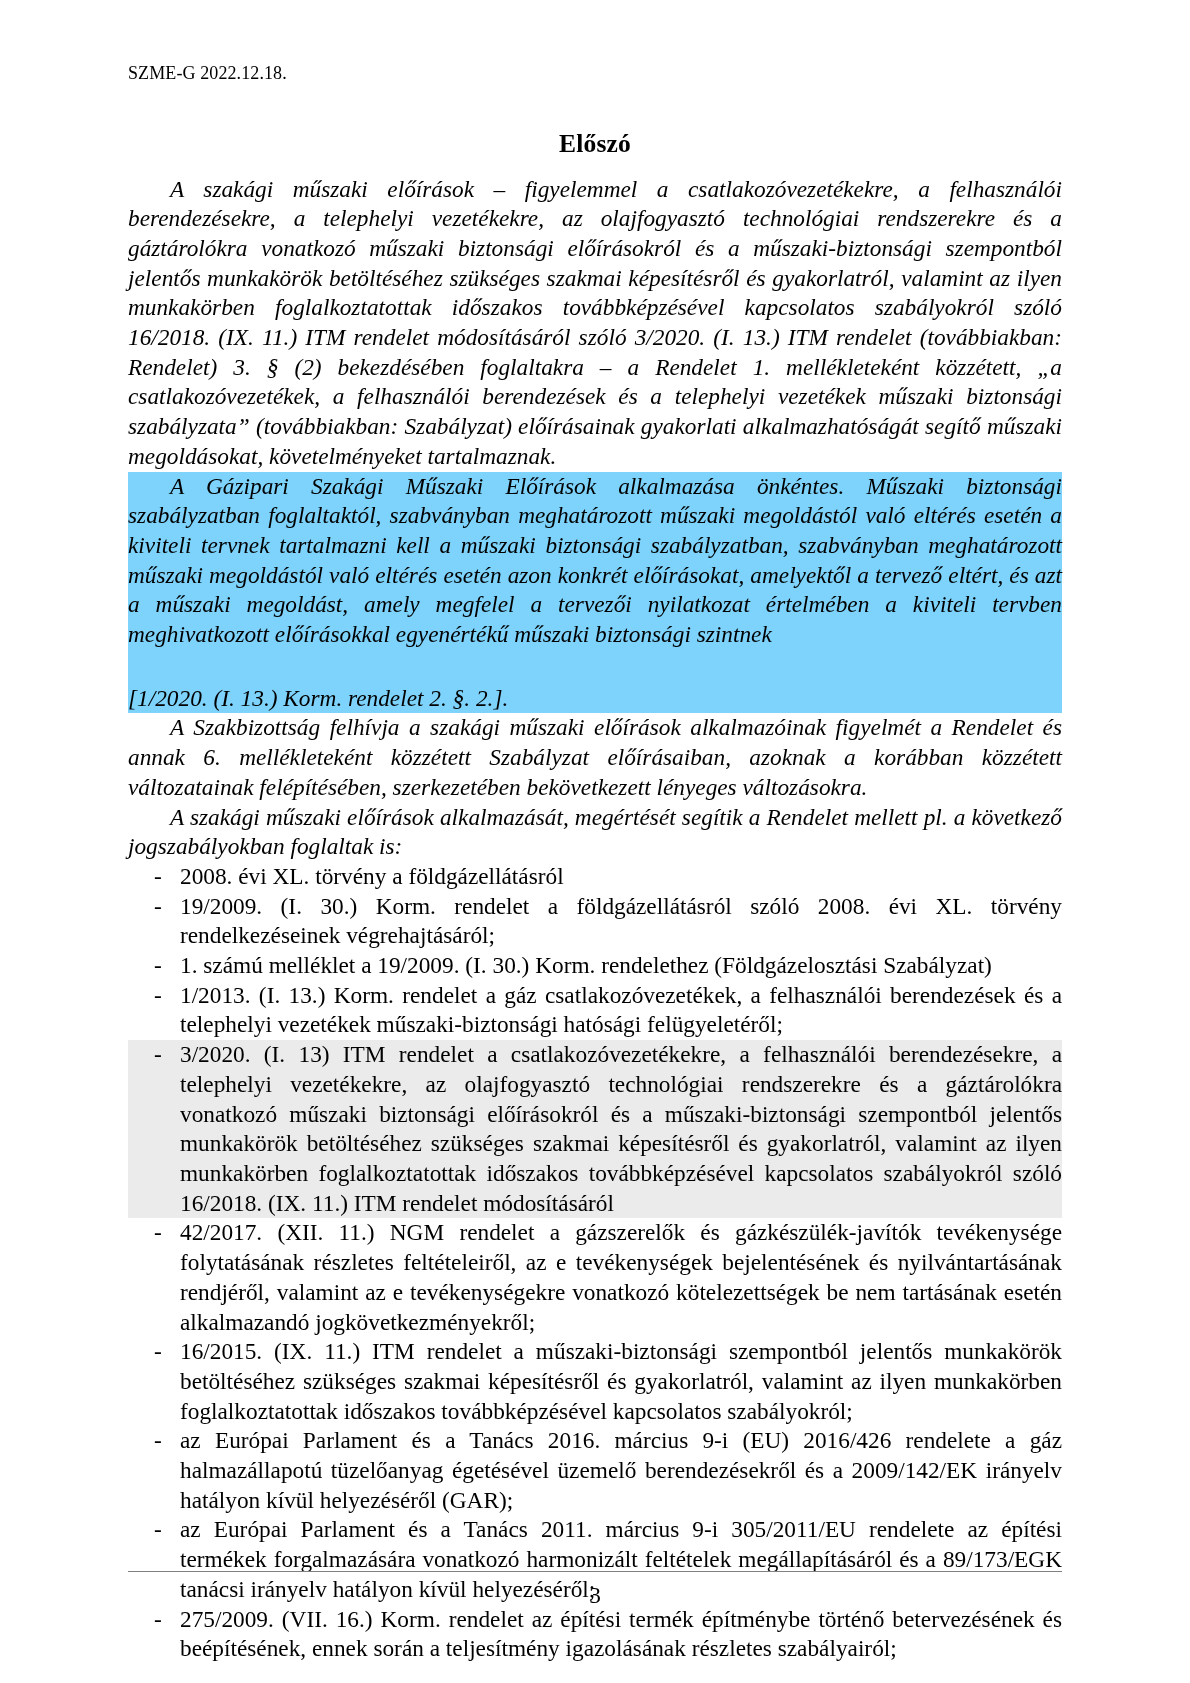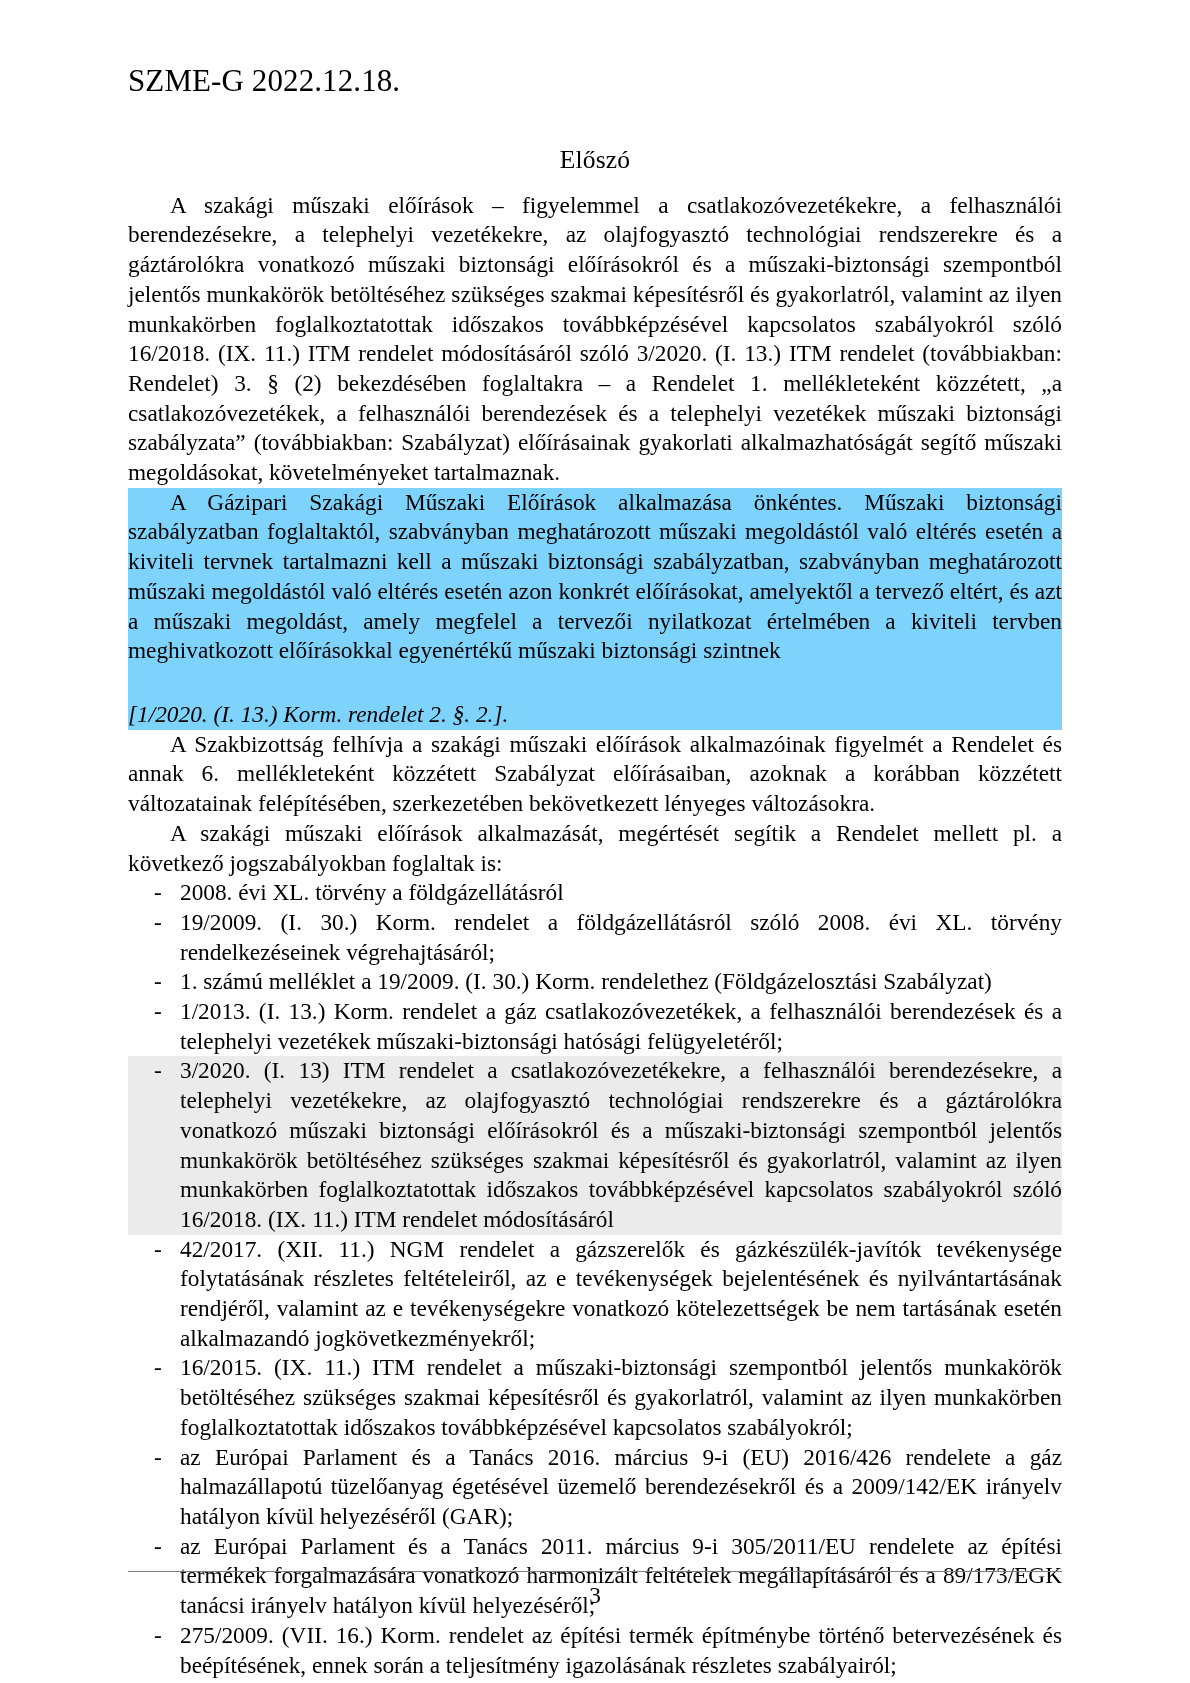--- a/index.html
+++ b/index.html
@@ -16,39 +16,40 @@
     overflow: hidden;
   }
   .page {
     box-sizing: border-box;
     width: 1190px;
     height: 1683px;
     padding: 62px 128px 0 128px;
     position: relative;
   }
   .header-line {
-    font-size: 31px;
+    font-size: 18px;
     line-height: 1.25;
     letter-spacing: 0.1px;
     margin: 0 0 0 0;
   }
   .doc-title {
     text-align: center;
-    font-weight: normal;
+    font-weight: bold;
     font-size: 25.5px;
     margin: 44px 0 16px 0;
     letter-spacing: 0.2px;
   }
   .body-text {
     font-size: 23.3px;
     line-height: 1.275;
     text-align: justify;
     text-justify: inter-word;
     margin: 0;
     hyphens: none;
+    font-style: italic;
   }
   p.para {
     text-indent: 42px;
     margin: 0 0 0 0;
   }
   .italic-cite {
     font-style: italic;
     text-indent: 0;
     margin-top: 34px;
   }

